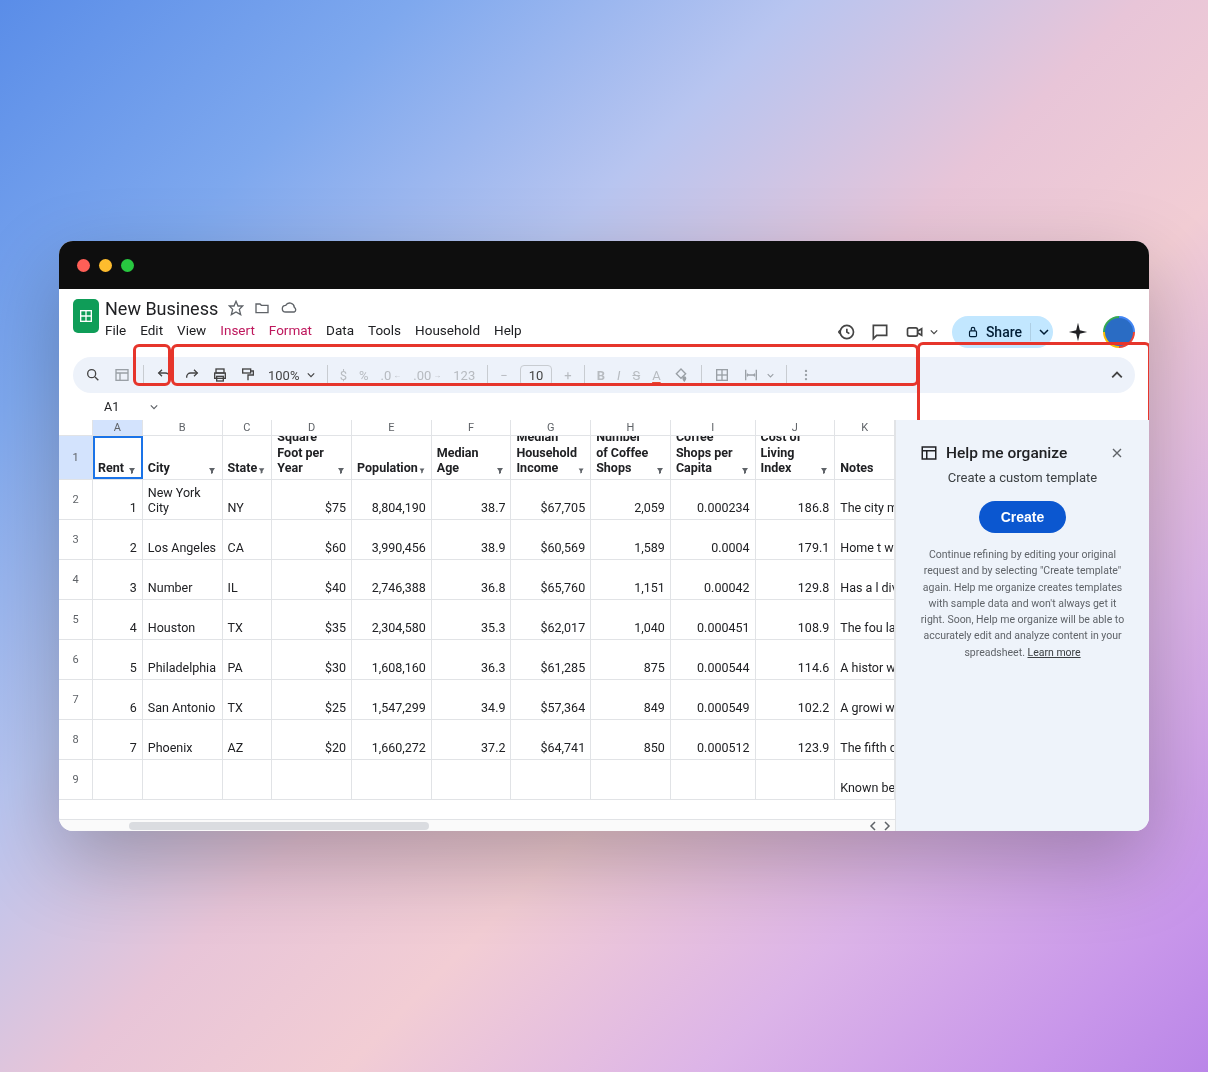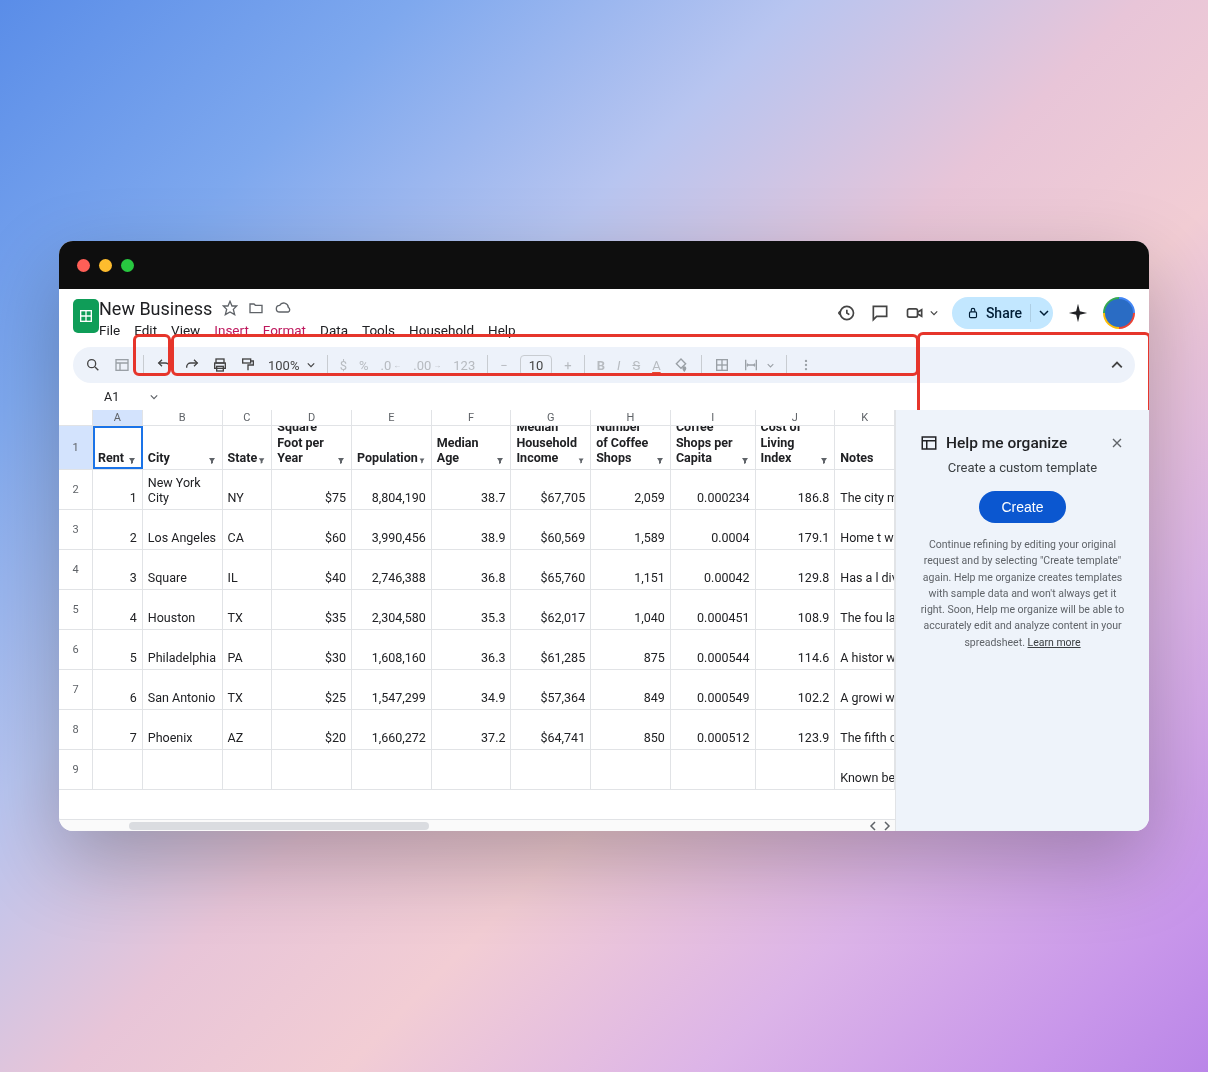--- a/index.html
+++ b/index.html
@@ -11,30 +11,30 @@
 }
 .window {
   width: 1090px; height: 590px;
   background:#fff; border-radius:14px; overflow:hidden;
   box-shadow:0 30px 80px rgba(0,0,0,.25);
   display:flex; flex-direction:column;
 }
 .titlebar { height:48px; background:#0e0e0e; display:flex; align-items:center; padding:0 18px; gap:9px; }
 .dot { width:13px; height:13px; border-radius:50%; }
 .dot.r{background:#ff5f57}.dot.y{background:#febc2e}.dot.g{background:#28c840}
-.chrome { background:#fff; padding:8px 14px 0 14px; display:flex; align-items:flex-start; gap:0; }
+.chrome { background:#fff; padding:8px 14px 0 14px; display:flex; align-items:flex-start; gap:6px; }
 .logo { width:26px; height:34px; background:#0f9d58; border-radius:5px; position:relative; display:flex; align-items:center; justify-content:center; margin-top:2px;}
 .logo svg{width:16px;height:16px}
 .meta { flex:1; }
 .doc-title-row { display:flex; align-items:center; gap:10px; height:22px;}
 .doc-title { font-size:18px; color:#202124; }
 .tico{color:#5f6368;display:flex;align-items:center}
 .menus { display:flex; gap:14px; font-size:13.5px; color:#202124; margin-top:3px;}
 .menus .dis{color:#be185d}
-.right-ctrls{display:flex;align-items:center;gap:14px;margin-top:0}
+.right-ctrls{display:flex;align-items:center;gap:14px;margin-top:19px}
 .ico-btn{color:#444;display:flex;align-items:center;cursor:pointer}
 .share-btn{background:#c2e7ff;border-radius:18px;padding:7px 4px 7px 14px;display:flex;align-items:center;gap:6px;font-size:14px;font-weight:500;color:#001d35;cursor:pointer}
 .share-btn .div{width:1px;height:18px;background:rgba(0,0,0,.1);margin:0 2px}
 .avatar{width:32px;height:32px;border-radius:50%;background:conic-gradient(#4285f4 0 25%,#ea4335 0 50%,#fbbc05 0 75%,#34a853 0);padding:2px}
 .avatar .in{width:100%;height:100%;border-radius:50%;background:#2a6cc4;display:flex;align-items:center;justify-content:center;color:#fff;font-size:12px;font-weight:600}
 .toolbar-wrap{padding:9px 14px 0 14px;position:relative}
 .toolbar{background:#edf2fa;border-radius:20px;height:36px;display:flex;align-items:center;padding:0 12px;gap:12px;font-size:13px;color:#444}
 .toolbar .sep{width:1px;height:20px;background:#c8ccd1}
 .tbtn{display:flex;align-items:center;gap:2px;cursor:pointer;color:#444}
 .tbtn.dis{color:#b7bbc0;cursor:default}
@@ -65,21 +65,21 @@
 .filter-ico{width:10px;height:10px;margin-left:auto;color:#5f6368}
 .hscroll{height:12px;background:#fafafa;border-top:1px solid #e1e3e6;display:flex;align-items:center;position:relative}
 .hscroll-thumb{position:absolute;left:70px;height:8px;width:300px;background:#dadce0;border-radius:4px}
 .hscroll-arrows{margin-left:auto;display:flex;gap:2px;padding-right:4px;color:#5f6368}
 .side-panel{width:254px;background:#eef3fa;border-left:1px solid #e1e3e6;padding:24px;font-size:13px;color:#202124;position:relative}
 .sp-head{display:flex;align-items:center;gap:8px;margin-bottom:8px}
 .sp-title{font-size:15.5px;font-weight:500}
 .sp-close{margin-left:auto;color:#5f6368;cursor:pointer}
 .sp-sub{text-align:center;font-size:13px;color:#3c4043;margin-bottom:10px}
 .sp-input{background:#fff;border:1px solid #dadce0;border-radius:10px;padding:12px;min-height:90px;font-size:13px;line-height:1.45;color:#202124}
-.sp-create{display:block;margin:16px auto 14px;background:#0b57d0;color:#fff;border:none;border-radius:18px;padding:8px 22px;font-size:14px;font-weight:400;cursor:pointer}
+.sp-create{display:block;margin:16px auto 14px;background:#0b57d0;color:#fff;border:none;border-radius:18px;padding:8px 22px;font-size:14px;font-weight:700;cursor:pointer}
 .sp-foot{font-size:10.5px;color:#5f6368;text-align:center;line-height:1.55}
 .sp-foot a{color:#3c4043;text-decoration:underline}
 .sheet-tabs{height:32px;border-top:1px solid #e1e3e6;display:flex;align-items:center;gap:12px;padding:0 14px;font-size:13px}
 .sheet-tab{background:#e8f0fe;color:#1967d2;padding:4px 12px;border-radius:4px 4px 0 0;display:flex;align-items:center;gap:6px;cursor:pointer;font-weight:500}
 .sheet-tabs .chev{margin-left:auto;color:#5f6368;cursor:pointer}
 svg{display:block}
 .sparkle{color:#202124}
 </style>
 </head>
 <body>
@@ -392,21 +392,21 @@
             <div class="cell r " style="width:80px">38.9</div>
             <div class="cell r " style="width:80px">$60,569</div>
             <div class="cell r " style="width:80px">1,589</div>
             <div class="cell r " style="width:85px">0.0004</div>
             <div class="cell r " style="width:80px">179.1</div>
             <div class="cell  notes" style="width:60px">Home t well-kn coffee c</div>
           </div>
           <div class="gr" style="height:40px">
             <div class="rn">4</div>
             <div class="cell r " style="width:50px">3</div>
-            <div class="cell  " style="width:80px">Square</div>
+            <div class="cell  " style="width:80px">Number</div>
             <div class="cell  " style="width:50px">IL</div>
             <div class="cell r " style="width:80px">$40</div>
             <div class="cell r " style="width:80px">2,746,388</div>
             <div class="cell r " style="width:80px">36.8</div>
             <div class="cell r " style="width:80px">$65,760</div>
             <div class="cell r " style="width:80px">1,151</div>
             <div class="cell r " style="width:85px">0.00042</div>
             <div class="cell r " style="width:80px">129.8</div>
             <div class="cell  notes" style="width:60px">Has a l divers populat</div>
           </div>

